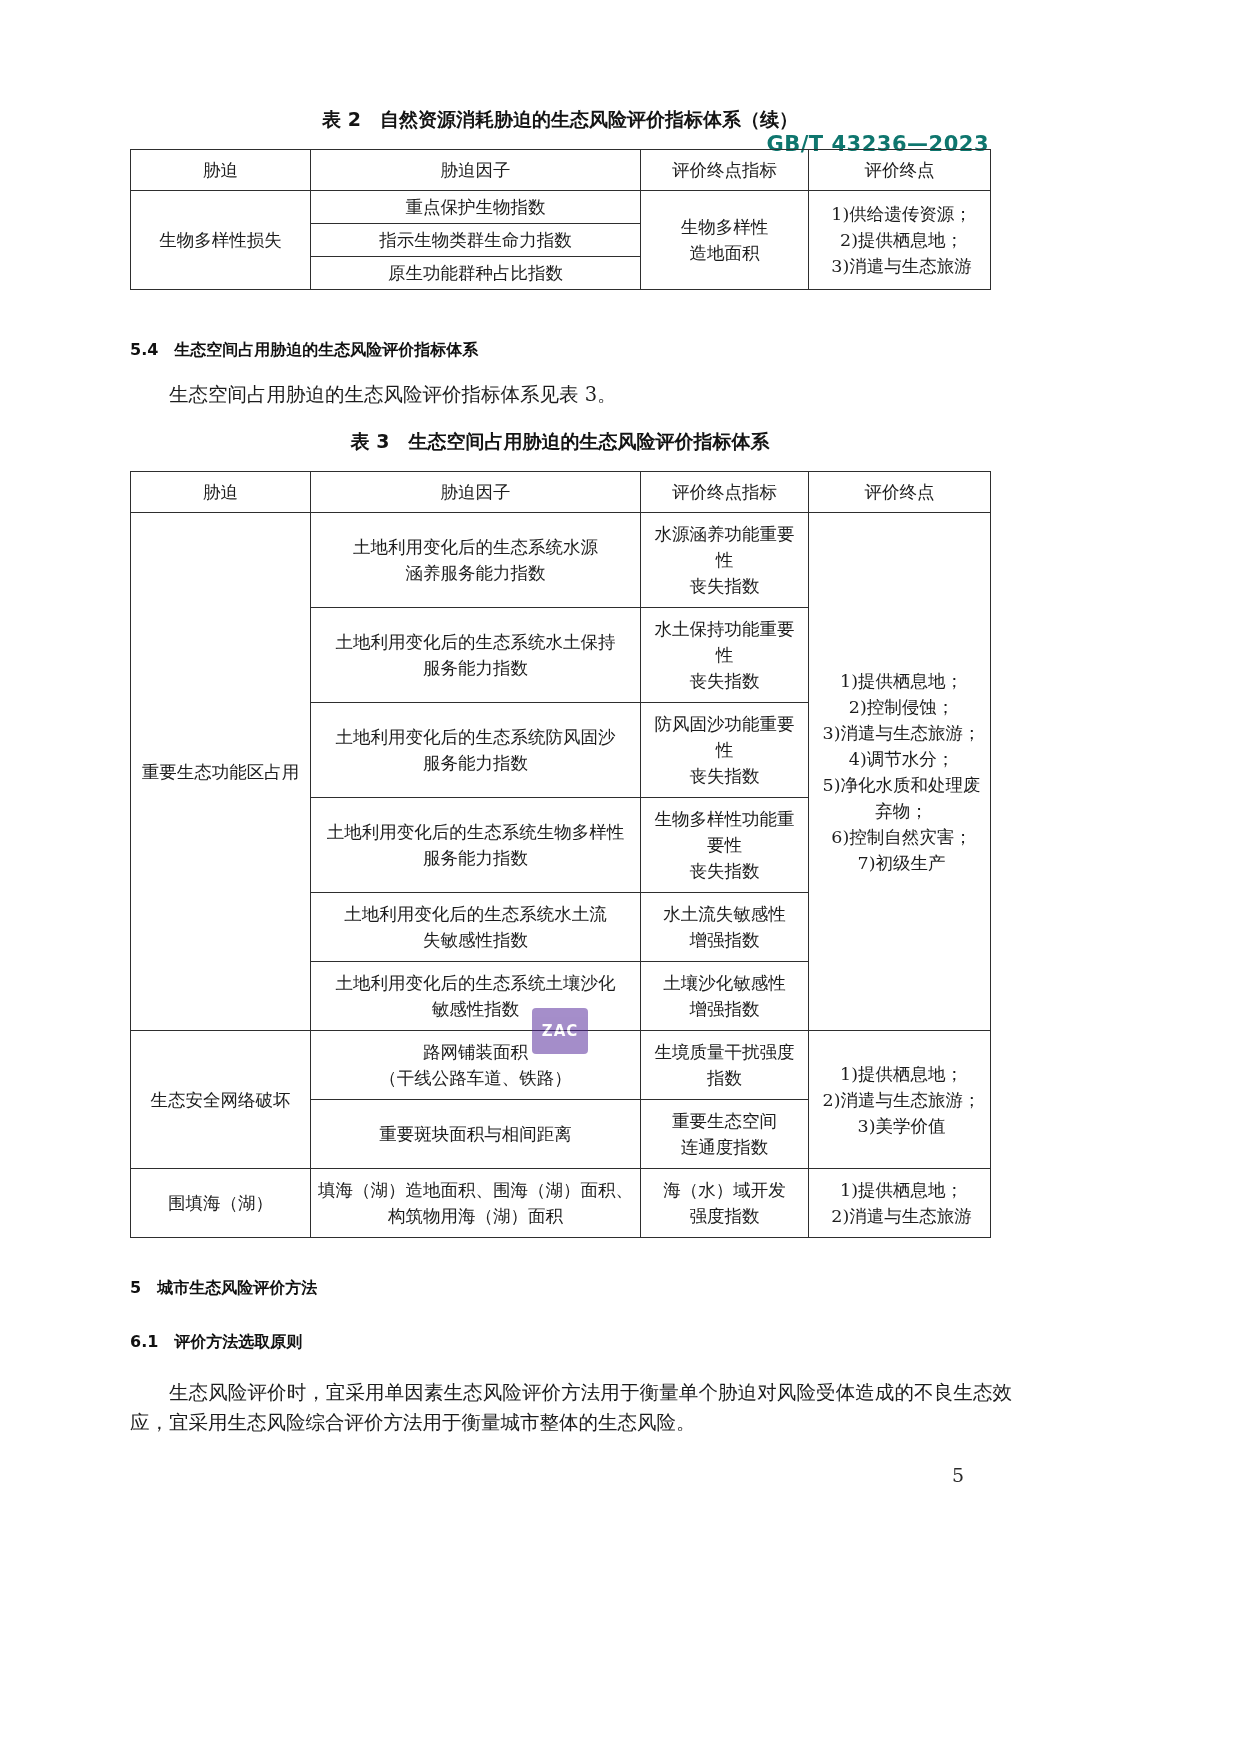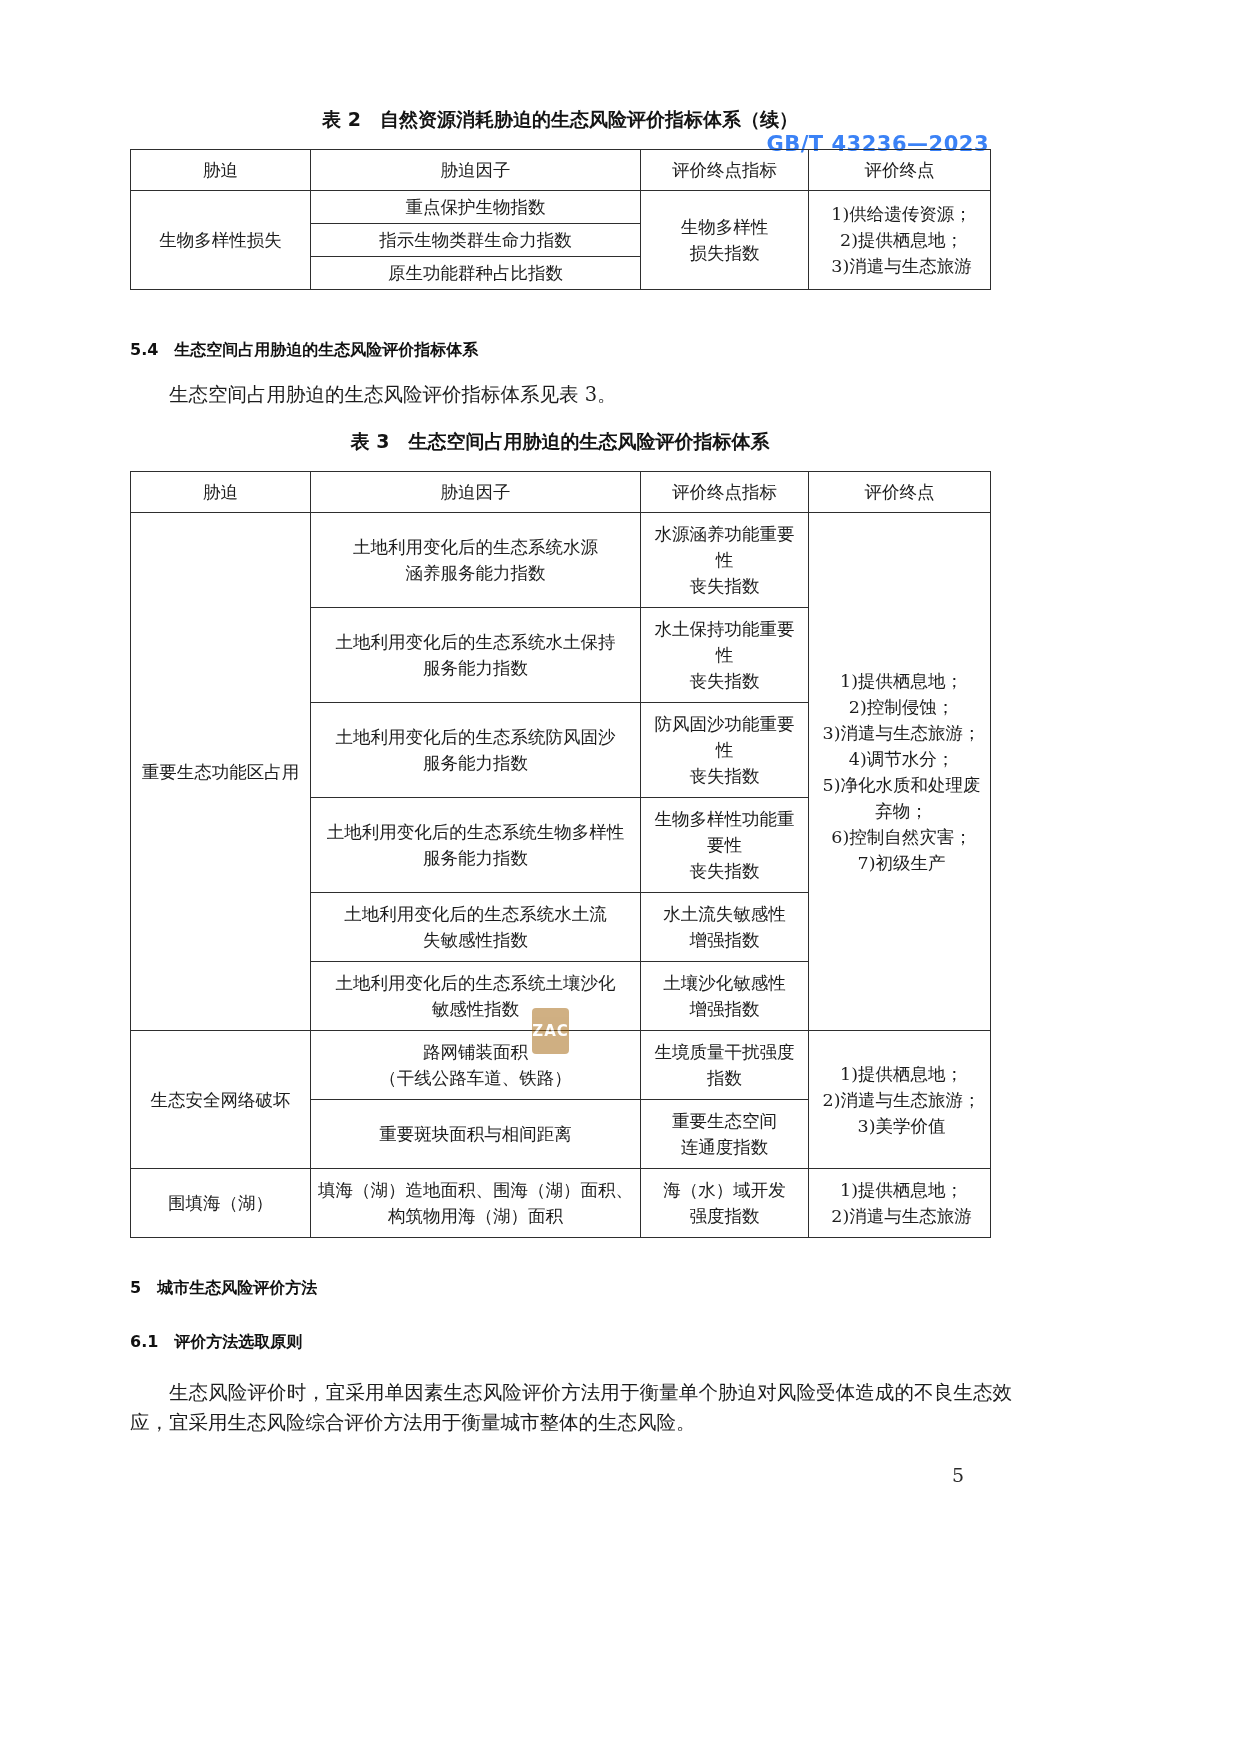--- a/index.html
+++ b/index.html
@@ -9,21 +9,21 @@
     background: #ffffff;
     position: relative;
     font-family: "DejaVu Serif", "Liberation Serif", serif;
     color: #1c1c1c;
     overflow: hidden;
   }
   .doc-number {
     position: absolute; top: 132px; right: 252px;
     font-family: "DejaVu Sans", "Liberation Sans", sans-serif;
     font-weight: 700; font-size: 21px; letter-spacing: 0.5px;
-    color: #3b82f6;
+    color: #0f766e;
   }
   .content { position: absolute; left: 130px; top: 0; width: 882px; }
 
   .table-caption {
     width: 860px; text-align: center;
     font-family: "DejaVu Sans", "Liberation Sans", sans-serif;
     font-weight: 700; font-size: 19px; color: #141414;
     line-height: 27px;
   }
   .caption2 { margin-top: 106px; }
@@ -69,22 +69,22 @@
   .p54 { margin-top: 16px; }
   .p61 { margin-top: 22px; }
 
   .page-number {
     position: absolute; top: 1464px; left: 952px;
     font-size: 19px; color: #2a2a2a;
   }
 
   .watermark {
     position: absolute; left: 532px; top: 1008px;
-    width: 37px; height: 46px;
-    background: #a16207; opacity: 0.5; border-radius: 4px;
+    width: 56px; height: 46px;
+    background: #4c1d95; opacity: 0.5; border-radius: 4px;
     display: flex; align-items: center; justify-content: center;
     font-family: "DejaVu Sans", "Liberation Sans", sans-serif;
     font-size: 15px; font-weight: 700; letter-spacing: 1px; color: #ffffff;
   }
 </style>
 </head>
 <body>
 
 <div class="doc-number">GB/T 43236—2023</div>
 
@@ -105,21 +105,21 @@
         <th>胁迫因子</th>
         <th>评价终点指标</th>
         <th>评价终点</th>
       </tr>
     </thead>
     <tbody>
       <tr>
         <td rowspan="3">生物多样性损失</td>
         <td>重点保护生物指数</td>
         <td rowspan="3" class="pre">生物多样性
-损失指数</td>
+造地面积</td>
         <td rowspan="3" class="pre left">1)供给遗传资源；
 2)提供栖息地；
 3)消遣与生态旅游</td>
       </tr>
       <tr>
         <td>指示生物类群生命力指数</td>
       </tr>
       <tr>
         <td>原生功能群种占比指数</td>
       </tr>

